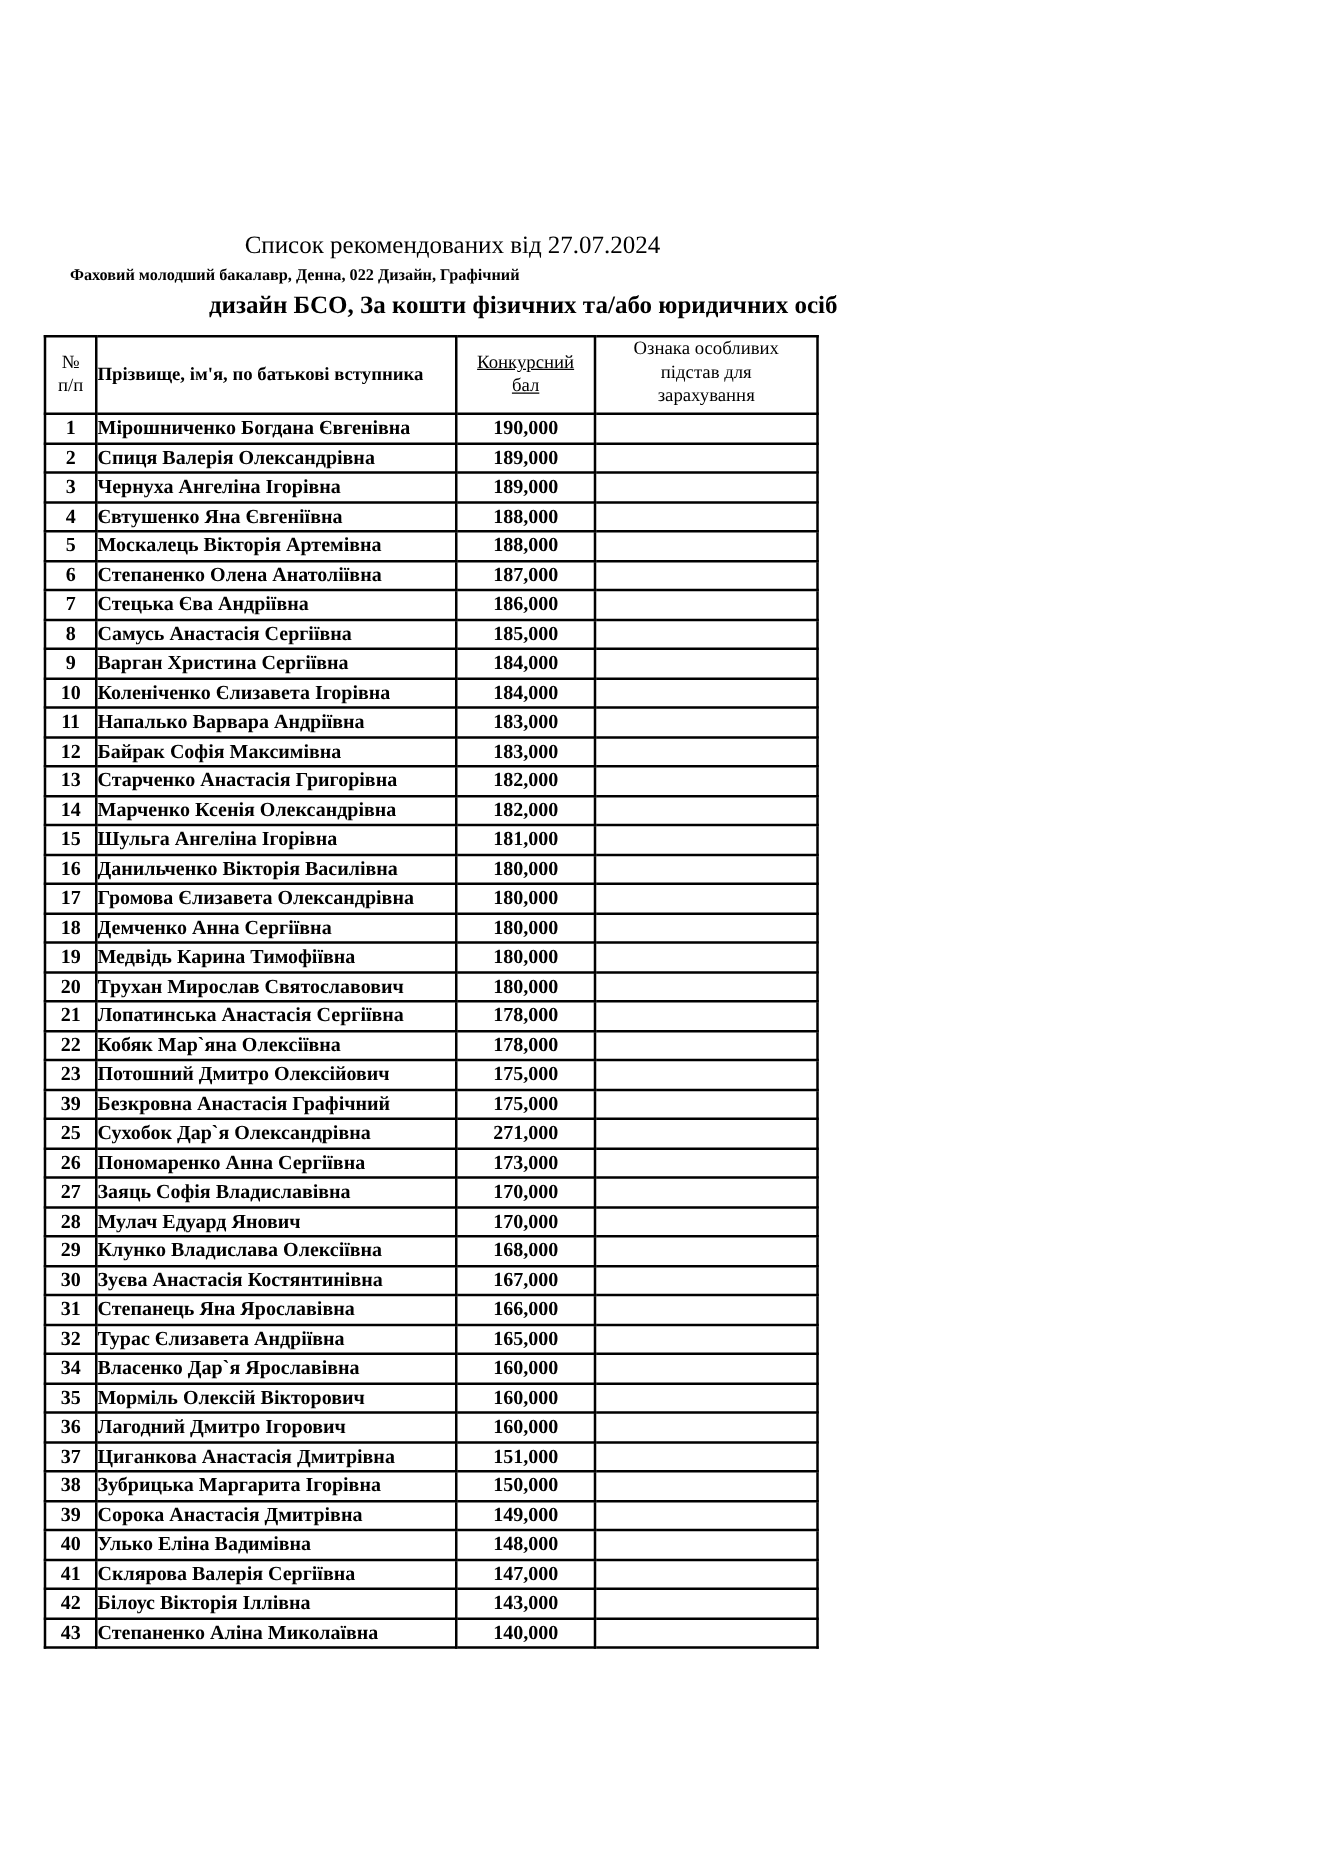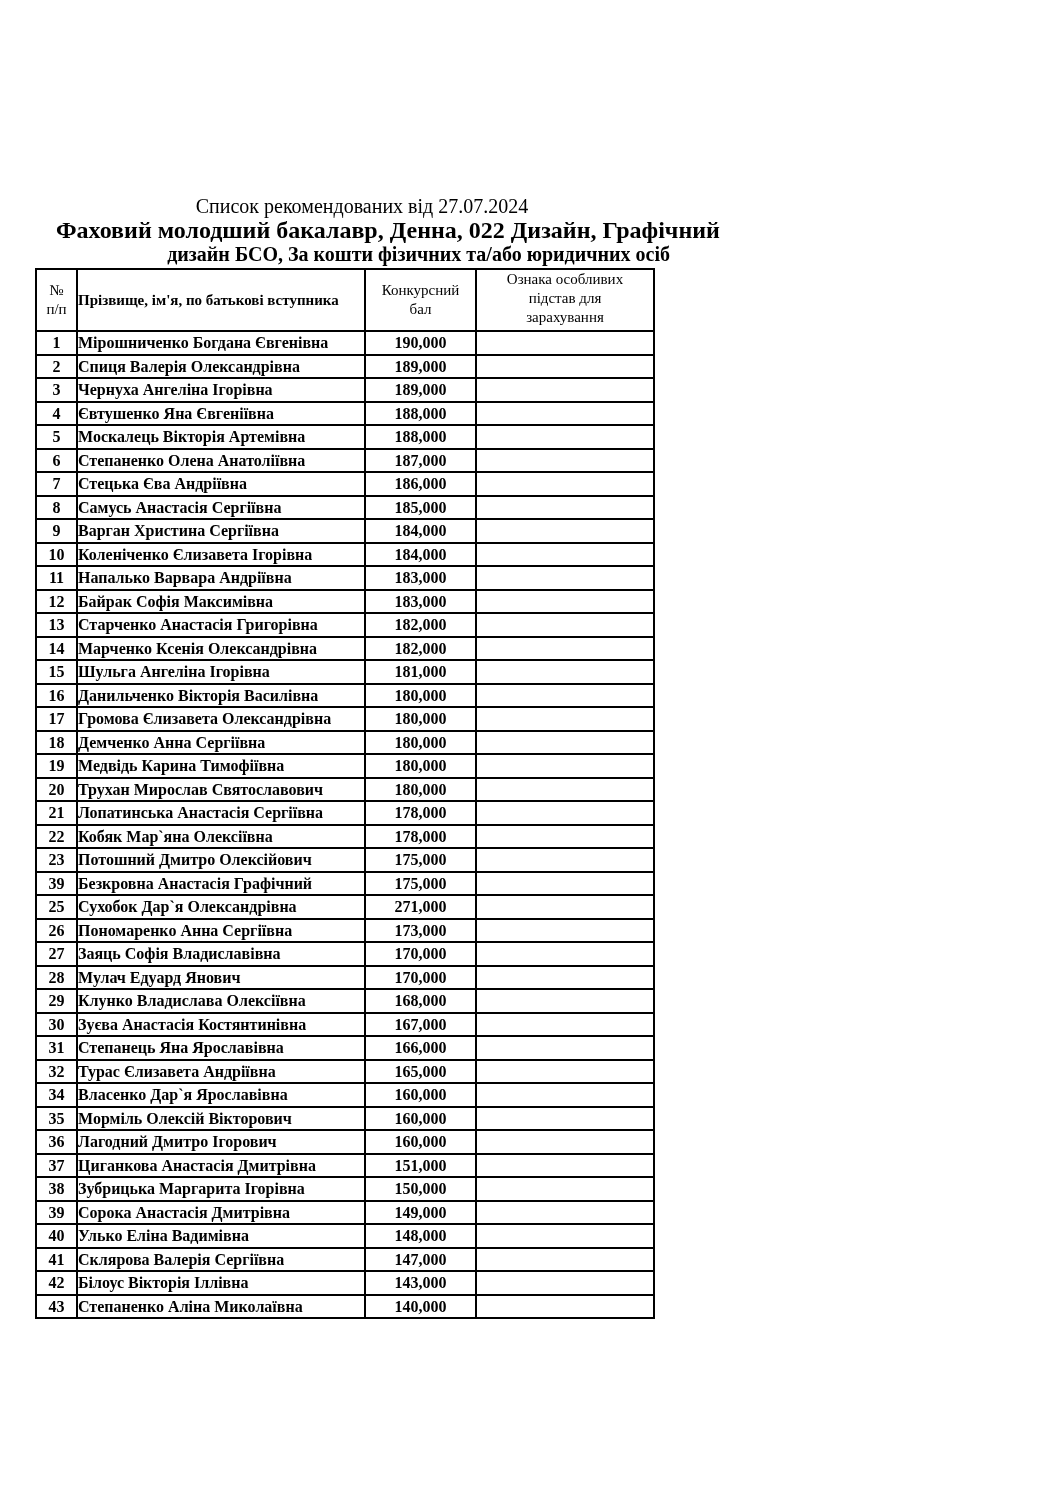--- a/index.html
+++ b/index.html
@@ -1,28 +1,28 @@
 <!DOCTYPE html>
 <html><head>
 <meta charset="utf-8">
 <style>
   html, body { margin: 0; padding: 0; background: #ffffff; }
   body { width: 1058px; height: 1497px; position: relative; overflow: hidden;
          font-family: "Liberation Serif", "DejaVu Serif", serif; color: #000; }
   .title-block { position: absolute; left: 30px; top: 184px; width: 640px; }
-  .title-line1 { text-align: center; font-size: 20px; line-height: 24px; margin-left: 24px; margin-top: 10px; }
-  .title-line2 { font-weight: bold; font-size: 24px; line-height: 24px; padding-left: 26px; white-space: nowrap; }
+  .title-line1 { text-align: center; font-size: 20px; line-height: 24px; margin-left: 24px; }
+  .title-line2 { font-weight: bold; font-size: 13px; line-height: 24px; padding-left: 26px; white-space: nowrap; }
   .title-line3 { font-weight: bold; font-size: 20px; line-height: 24px; padding-left: 3px; white-space: nowrap; text-align: right; }
   table.list { position: absolute; left: 35px; top: 268px; border-collapse: collapse; table-layout: fixed; }
   table.list td, table.list th { border: 2px solid #000; padding: 0; }
   col.c-num { width: 41px; } col.c-name { width: 288px; } col.c-score { width: 111px; } col.c-note { width: 178px; }
   thead th { height: 60px; font-weight: normal; font-size: 15px; line-height: 19px; vertical-align: middle; }
   th.h-num { text-align: center; }
   th.h-name { text-align: left; white-space: nowrap; overflow: hidden; padding-left: 1px; font-weight: bold; }
-  th.h-score { text-align: center; }
+  th.h-score { text-align: center; text-decoration: underline; }
   th.h-note { text-align: center; vertical-align: top; padding-top: 2px; }
   tbody td { height: 21.5px; font-size: 16px; line-height: 21px; font-weight: bold; }
   td.num { text-align: center; }
   td.name { text-align: left; padding-left: 3px; white-space: nowrap; overflow: hidden; }
   td.score { text-align: center; font-family: Liberation Serif, serif; }
 </style>
 </head>
 <body>
 
 <div class="title-block">

